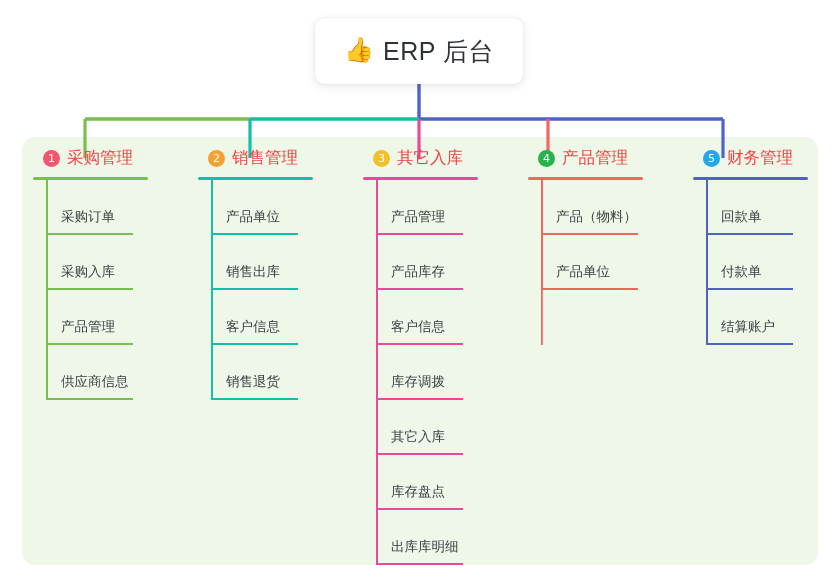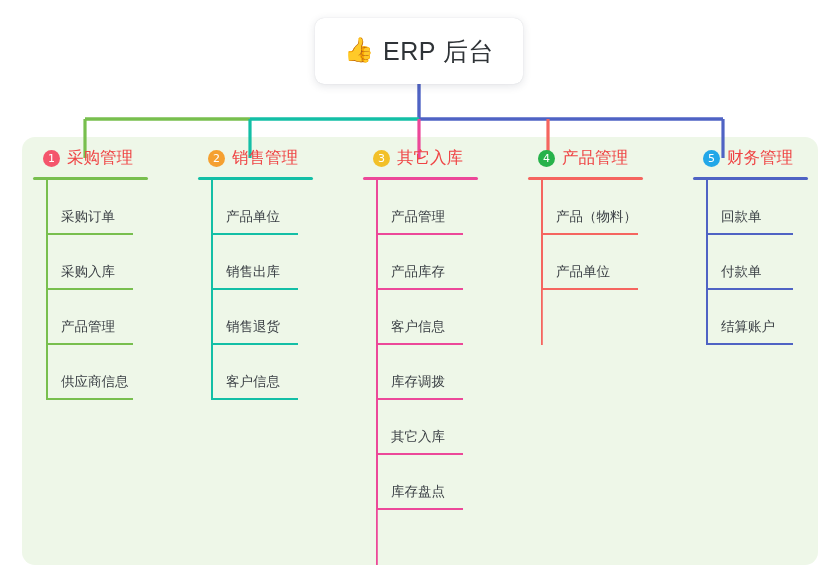--- a/index.html
+++ b/index.html
@@ -211,28 +211,28 @@
             <div class="item-label">产品单位</div>
             <div class="item-rule" style="background: rgb(19, 191, 166); width: 86px;"></div>
           </div>
           <div class="item">
             <div class="item-stem" style="background: rgb(19, 191, 166);"></div>
             <div class="item-label">销售出库</div>
             <div class="item-rule" style="background: rgb(19, 191, 166); width: 86px;"></div>
           </div>
           <div class="item">
             <div class="item-stem" style="background: rgb(19, 191, 166);"></div>
+            <div class="item-label">客户信息</div>
+            <div class="item-rule" style="background: rgb(19, 191, 166); width: 86px;"></div>
+          </div>
+          <div class="item">
+            <div class="item-stem" style="background: rgb(19, 191, 166);"></div>
             <div class="item-label">销售退货</div>
             <div class="item-rule" style="background: rgb(19, 191, 166); width: 86px;"></div>
           </div>
-          <div class="item">
-            <div class="item-stem" style="background: rgb(19, 191, 166);"></div>
-            <div class="item-label">客户信息</div>
-            <div class="item-rule" style="background: rgb(19, 191, 166); width: 86px;"></div>
-          </div>
         </div>
       </div>
       <div class="col" style="left: 363px; width: 150px;">
         <div class="col-head">
           <span class="badge" style="background: rgb(242, 192, 41);">3</span>
           <span class="col-title">其它入库</span>
         </div>
         <div class="col-rule" style="background: rgb(236, 72, 153); width: 115px;"></div>
         <div class="items">
           <div class="item">
@@ -256,20 +256,25 @@
             <div class="item-rule" style="background: rgb(236, 72, 153); width: 86px;"></div>
           </div>
           <div class="item">
             <div class="item-stem" style="background: rgb(236, 72, 153);"></div>
             <div class="item-label">其它入库</div>
             <div class="item-rule" style="background: rgb(236, 72, 153); width: 86px;"></div>
           </div>
           <div class="item">
             <div class="item-stem" style="background: rgb(236, 72, 153);"></div>
             <div class="item-label">库存盘点</div>
+            <div class="item-rule" style="background: rgb(236, 72, 153); width: 86px;"></div>
+          </div>
+          <div class="item">
+            <div class="item-stem" style="background: rgb(236, 72, 153);"></div>
+            <div class="item-label">出库库明细</div>
             <div class="item-rule" style="background: rgb(236, 72, 153); width: 86px;"></div>
           </div>
         </div>
       </div>
       <div class="col" style="left: 528px; width: 150px;">
         <div class="col-head">
           <span class="badge" style="background: rgb(39, 178, 75);">4</span>
           <span class="col-title">产品管理</span>
         </div>
         <div class="col-rule" style="background: rgb(245, 101, 95); width: 115px;"></div>

